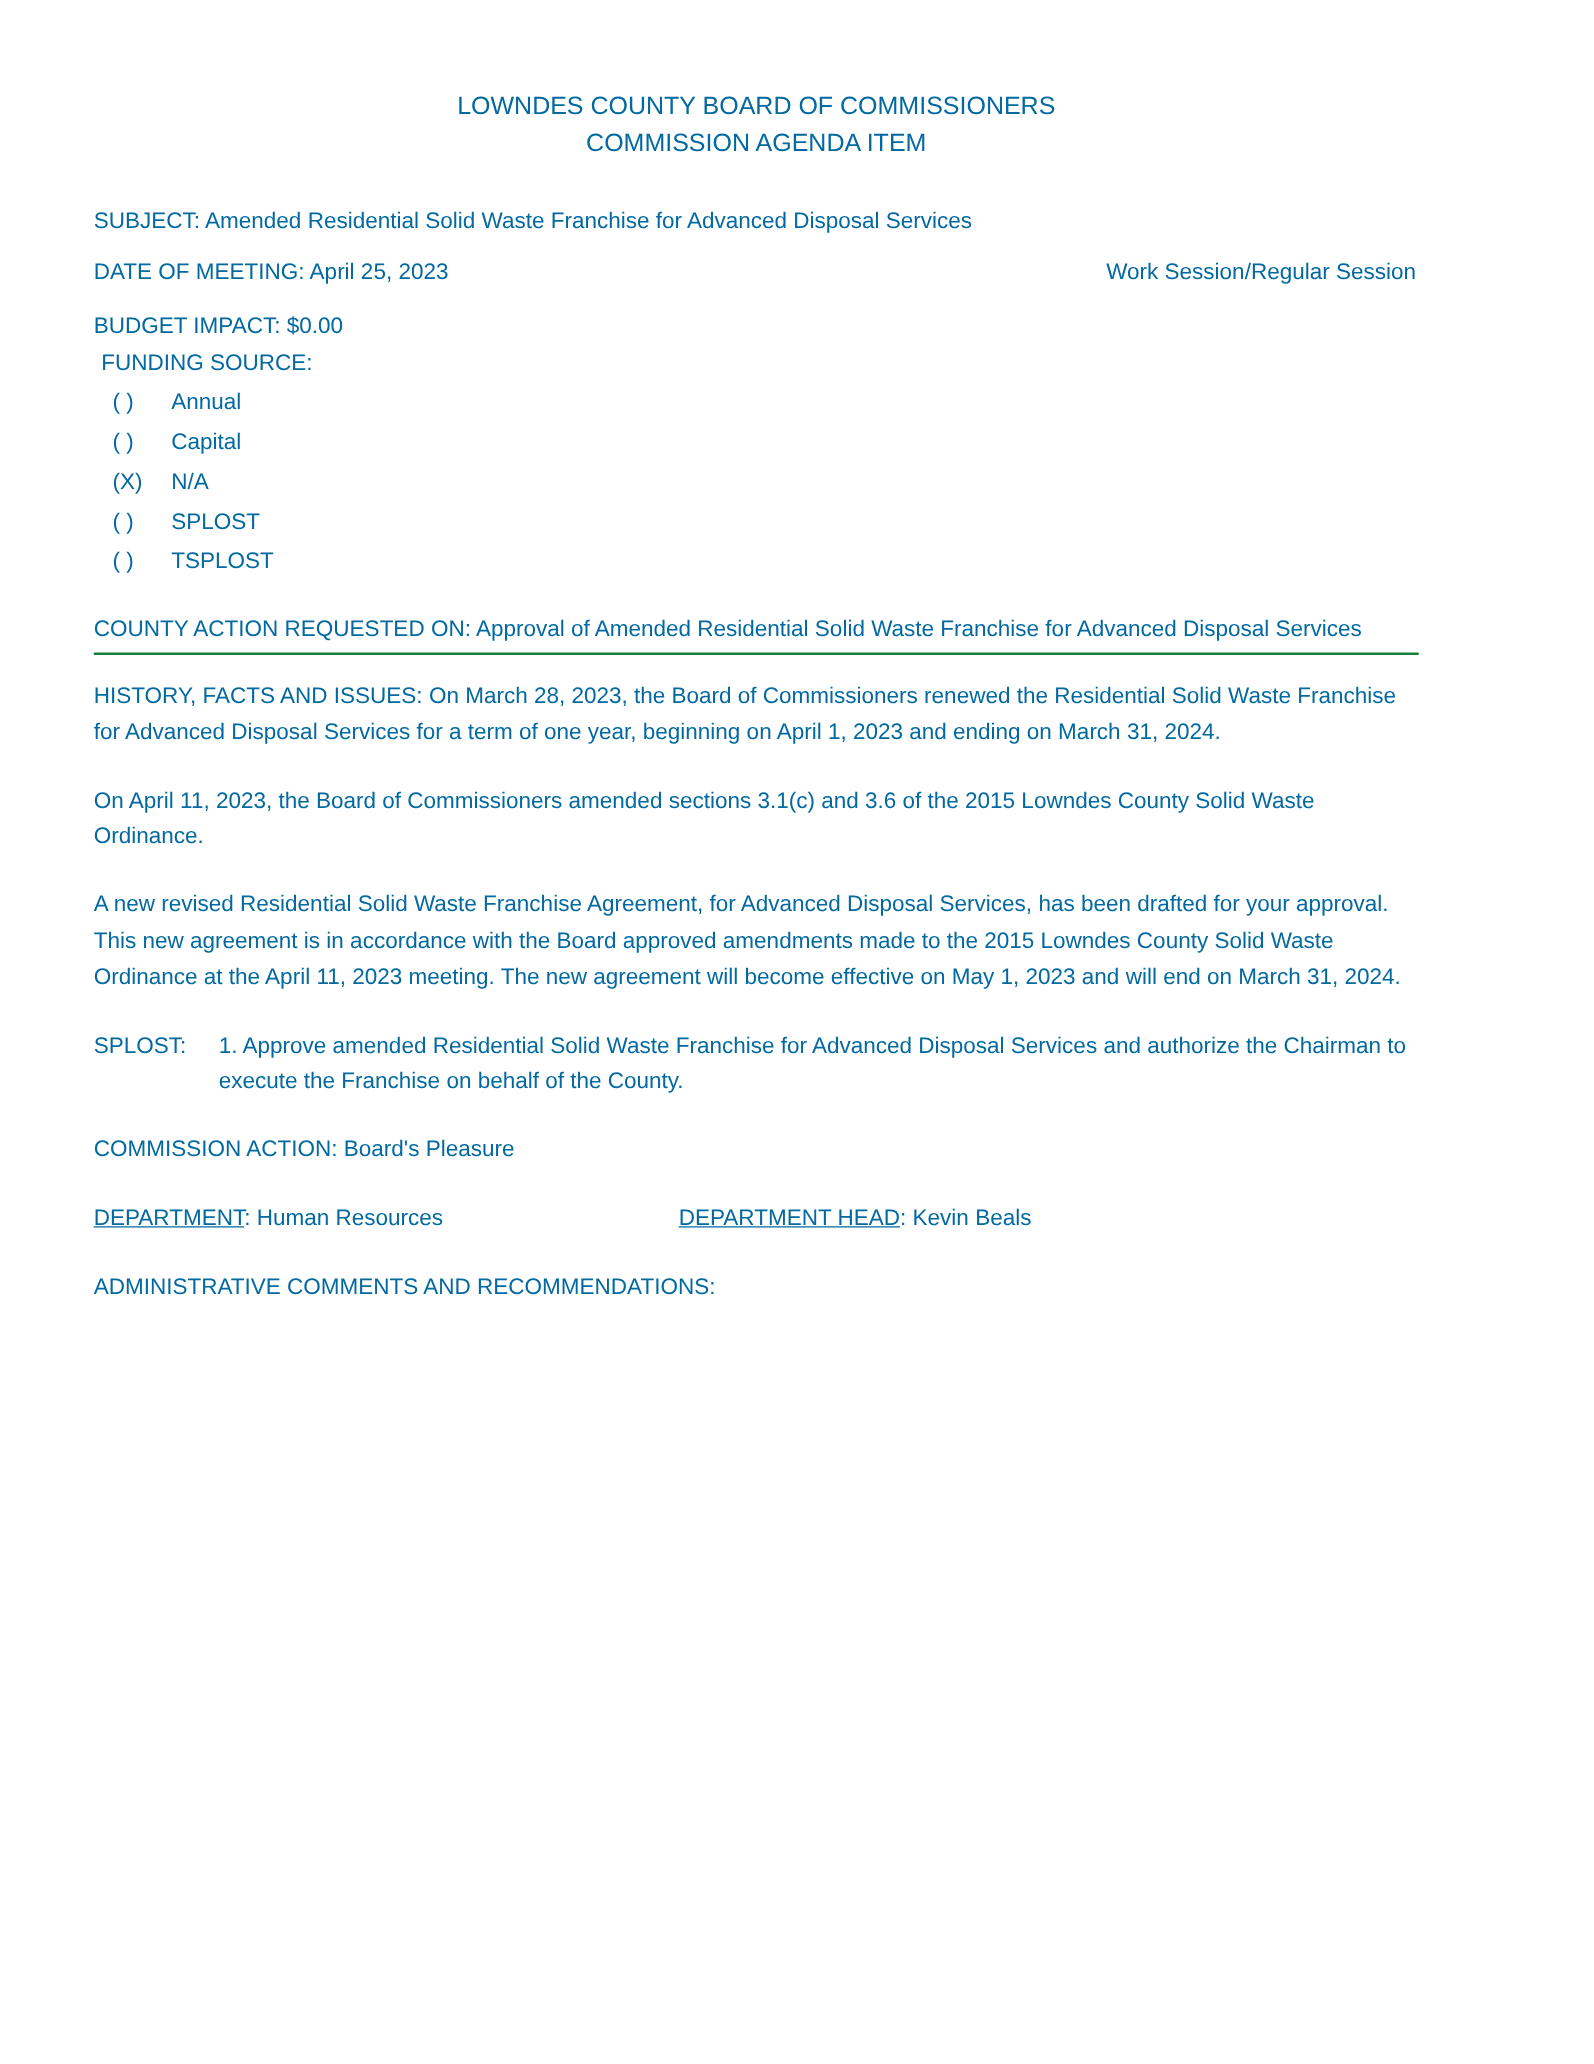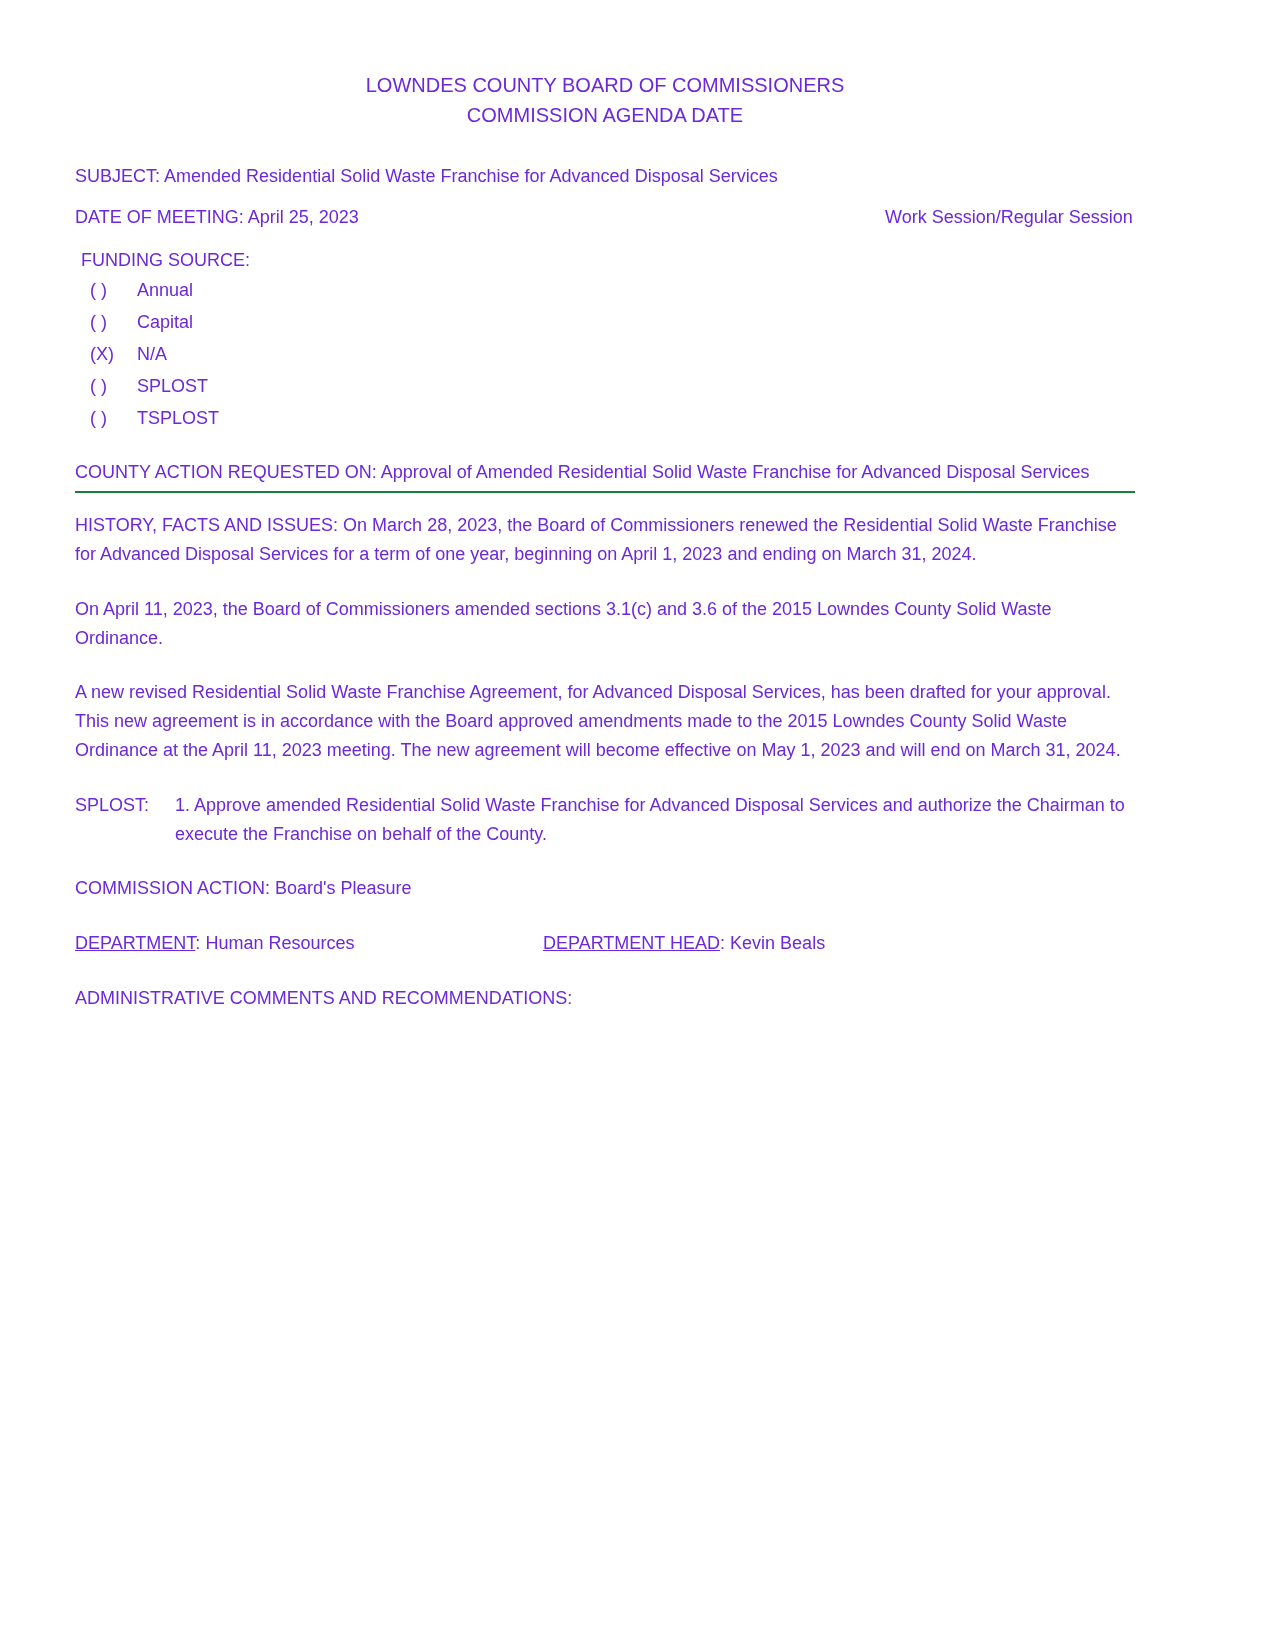--- a/index.html
+++ b/index.html
@@ -3,21 +3,21 @@
 <meta charset="utf-8">
 <style>
   * { margin: 0; padding: 0; box-sizing: border-box; }
   html, body { background: #e9e9e9; }
   body { font-family: "Liberation Sans", sans-serif; }
   .page {
     width: 1275px;
     min-height: 1651px;
     margin: 0 auto;
     background: #ffffff;
-    color: #6d28d9;
+    color: #0369a1;
     font-size: 18px;
     line-height: 1.6;
     padding: 70px 140px 60px 75px;
   }
   .doc-header { text-align: center; font-size: 20px; line-height: 1.5; margin-bottom: 32px; }
   .row { margin-bottom: 12px; }
   .meeting-row { display: flex; justify-content: space-between; align-items: flex-start; margin-bottom: 14px; }
   .session-box { width: 250px; margin-left: 20px; }
   .budget-row { margin-bottom: 2px; }
   .funding-label { padding-left: 6px; margin-bottom: 2px; }
@@ -35,36 +35,40 @@
   .u { text-decoration: underline; }
   .rec-row { margin-bottom: 26px; }
 </style>
 </head>
 <body>
 
 <div class="page">
 
   <header class="doc-header">
     <div>LOWNDES COUNTY BOARD OF COMMISSIONERS</div>
-    <div>COMMISSION AGENDA DATE</div>
+    <div>COMMISSION AGENDA ITEM</div>
   </header>
 
   <div class="row">
     <span>SUBJECT:</span>
     <span>Amended Residential Solid Waste Franchise for Advanced Disposal Services</span>
   </div>
 
   <div class="meeting-row">
     <div>
       <span>DATE OF MEETING:</span>
       <span>April 25, 2023</span>
     </div>
     <div class="session-box">Work Session/Regular Session</div>
   </div>
 
+  <div class="row budget-row">
+    <span>BUDGET IMPACT:</span>
+    <span>$0.00</span>
+  </div>
 
   <div class="funding-label">FUNDING SOURCE:</div>
 
   <div class="funding-list">
     <div class="funding-item">
       <span class="mark">( )</span><span>Annual</span>
     </div>
     <div class="funding-item">
       <span class="mark">( )</span><span>Capital</span>
     </div>

